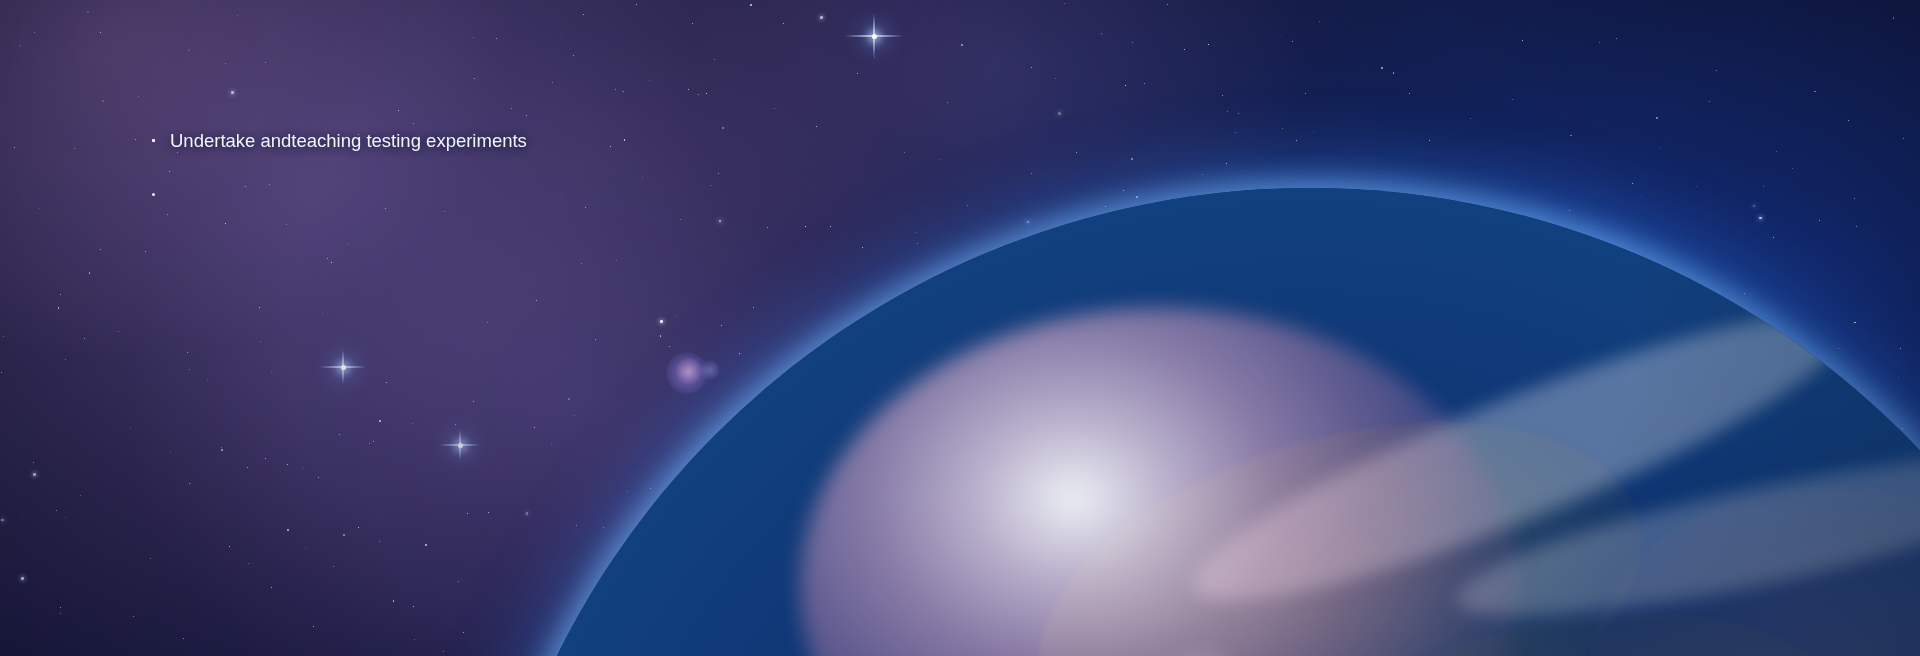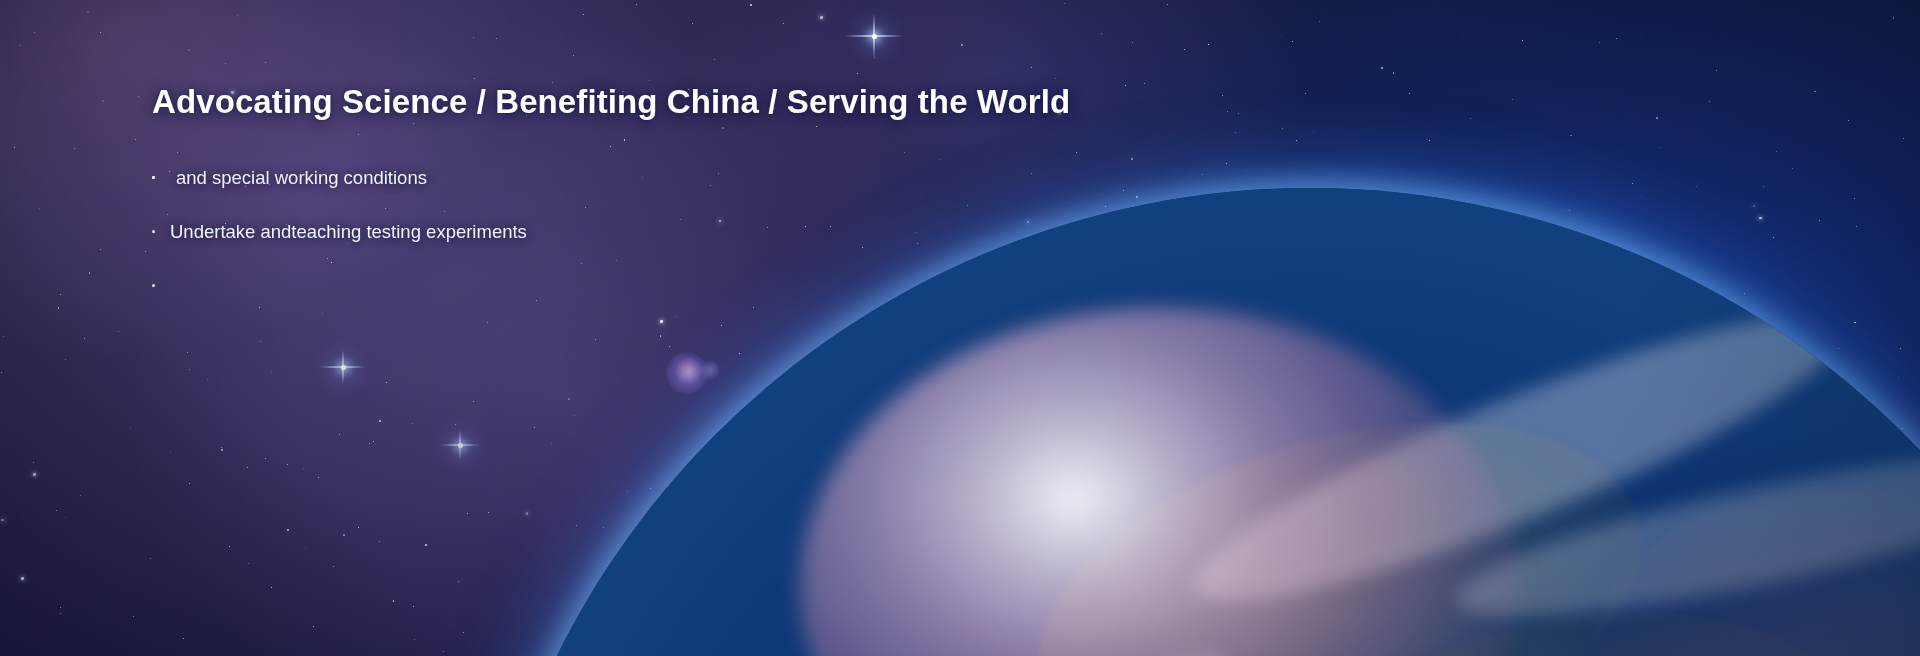--- a/index.html
+++ b/index.html
@@ -575,29 +575,27 @@
     </div>
   </div>
 
   <div class="flare flare-1"></div>
   <div class="flare flare-2"></div>
   <div class="flare flare-3"></div>
 
   <div class="layer vignette"></div>
 
   <div id="content">
-    <h1 id="headline">Advocating Science / Benefiting China / Serving the World</h1>
 
     <ul id="bullets">
       <li>
         <span class="dot"></span>
       </li>
       <li>
         <span class="dot"></span>
-        <span class="line2">and special working conditions</span>
       </li>
       <li>
         <span class="dot"></span>
         <span>Undertake andteaching testing experiments</span>
       </li>
       <li>
         <span class="dot"></span>
       </li>
     </ul>
   </div>

